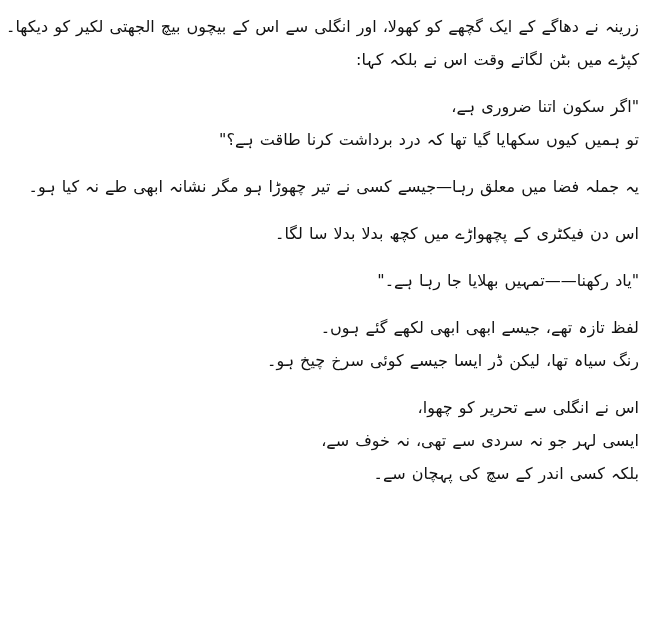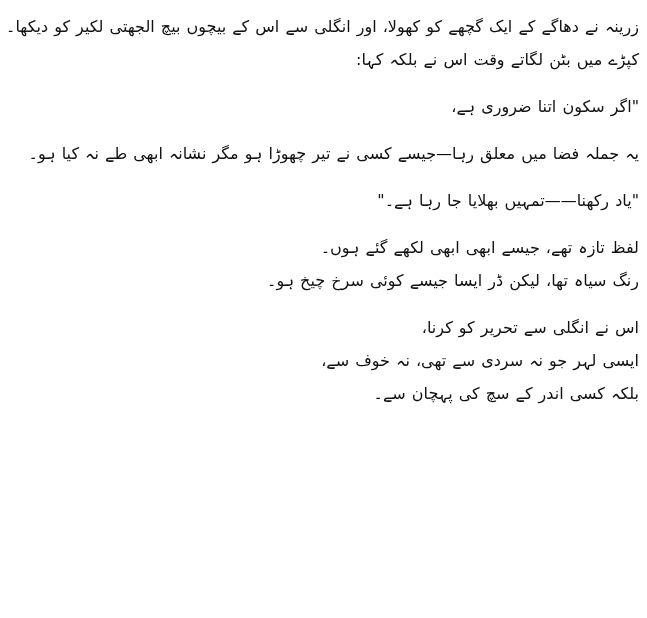--- a/index.html
+++ b/index.html
@@ -41,38 +41,40 @@
 <div class="page">
   <div class="content">
 
     <div class="paragraph">
       <div class="text-line">زرینہ نے دھاگے کے ایک گچھے کو کھولا، اور انگلی سے اس کے بیچوں بیچ الجھتی لکیر کو دیکھا۔</div>
       <div class="text-line">کپڑے میں بٹن لگاتے وقت اس نے بلکہ کہا:</div>
     </div>
 
     <div class="paragraph">
       <div class="text-line">"اگر سکون اتنا ضروری ہے،</div>
+      <div class="text-line">تو ہمیں کیوں سکھایا گیا تھا کہ درد برداشت کرنا طاقت ہے؟"</div>
     </div>
 
     <div class="paragraph">
       <div class="text-line">یہ جملہ فضا میں معلق رہا—جیسے کسی نے تیر چھوڑا ہو مگر نشانہ ابھی طے نہ کیا ہو۔</div>
     </div>
 
     <div class="paragraph">
+      <div class="text-line">اس دن فیکٹری کے پچھواڑے میں کچھ بدلا بدلا سا لگا۔</div>
     </div>
 
     <div class="paragraph">
       <div class="text-line">"یاد رکھنا——تمہیں بھلایا جا رہا ہے۔"</div>
     </div>
 
     <div class="paragraph">
       <div class="text-line">لفظ تازہ تھے، جیسے ابھی ابھی لکھے گئے ہوں۔</div>
       <div class="text-line">رنگ سیاہ تھا، لیکن ڈر ایسا جیسے کوئی سرخ چیخ ہو۔</div>
     </div>
 
     <div class="paragraph">
-      <div class="text-line">اس نے انگلی سے تحریر کو کرنا،</div>
+      <div class="text-line">اس نے انگلی سے تحریر کو چھوا،</div>
       <div class="text-line">ایسی لہر جو نہ سردی سے تھی، نہ خوف سے،</div>
       <div class="text-line">بلکہ کسی اندر کے سچ کی پہچان سے۔</div>
     </div>
 
   </div>
 </div>
 
 </body></html>

